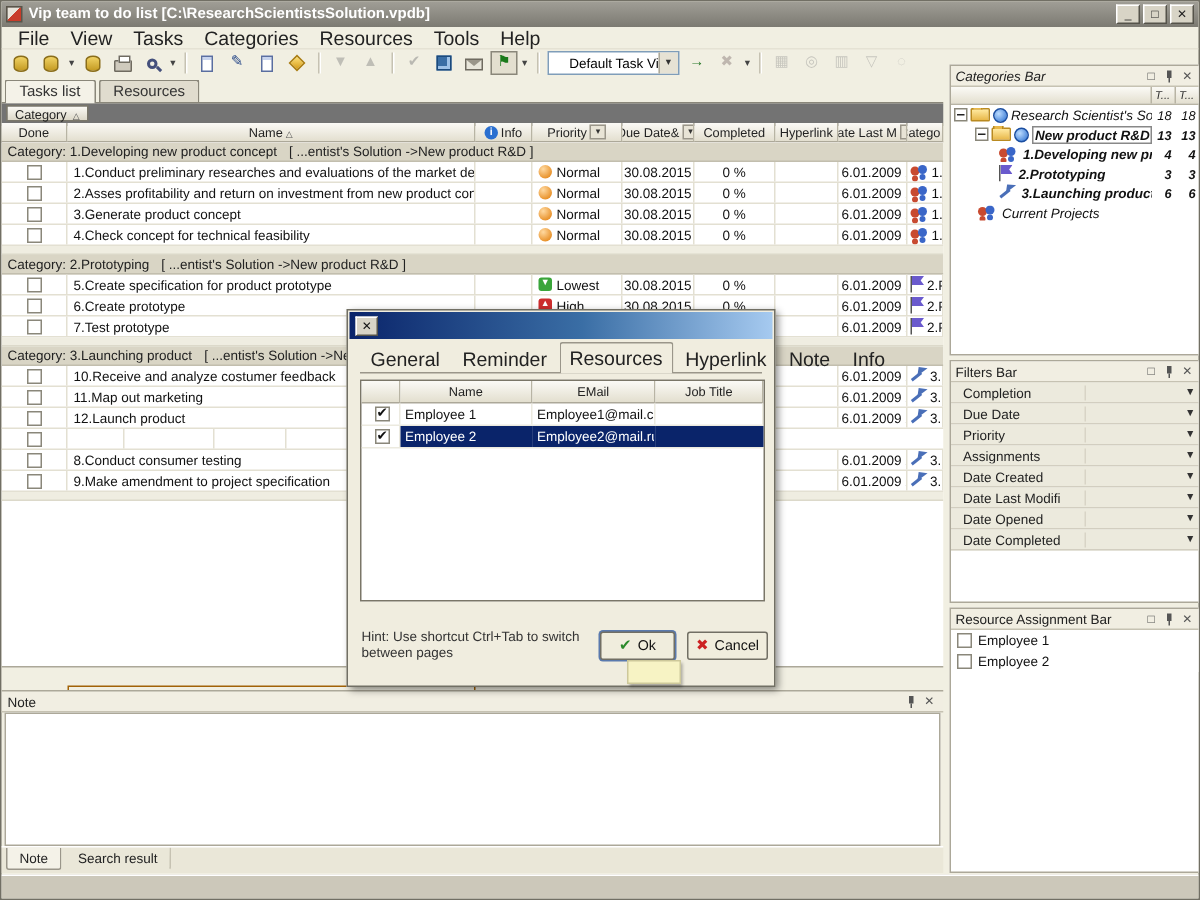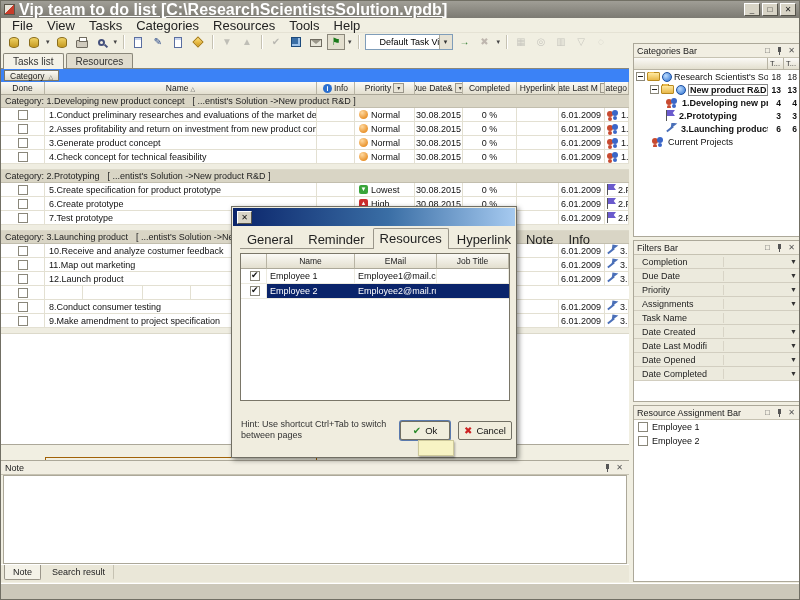--- a/index.html
+++ b/index.html
@@ -2,21 +2,21 @@
 <html><head>
 <meta charset="utf-8">
 <style>
   * { margin:0; padding:0; box-sizing:border-box; font-family:"Liberation Sans","DejaVu Sans",sans-serif; }
   html,body { background:#555; }
   .screen { position:relative; width:800px; height:600px; background:#f1efe2; overflow:hidden; border:1px solid #716f64; }
 
   
   .titlebar { position:absolute; left:0; top:0; right:0; height:17px; background:linear-gradient(#a09e96,#7c7a72); display:flex; align-items:center; padding:0 3px; }
   .app-icon { width:11px; height:11px; margin-right:4px; background:linear-gradient(135deg,#e8e4da 45%,#c83c2a 45%); border:1px solid #5a554a; }
-  .titlebar .ttl { color:#fff; font-size:16px; font-weight:bold; flex:1; white-space:nowrap; overflow:hidden;text-decoration:underline; }
+  .titlebar .ttl { color:#fff; font-size:10px; font-weight:bold; flex:1; white-space:nowrap; overflow:hidden; }
   .wbtn { width:16px; height:13px; margin-left:2px; background:#d8d4c6; border:1px solid; border-color:#fff #55534a #55534a #fff; font-size:8px; line-height:11px; text-align:center; color:#222; }
   .wbtn-min::before{content:"_";} .wbtn-max::before{content:"□";} .wbtn-close::before{content:"✕";}
 
   
   .menubar { position:absolute; left:0; top:17px; right:0; height:15px; display:flex; align-items:center; border-bottom:1px solid #e5e2d4; padding-left:4px; }
   .menu-item { font-size:13px; padding:1px 7px; color:#222;text-align:right; }
 
   
   .toolbar { position:absolute; left:0; top:32px; right:0; height:18px; display:flex; align-items:center; padding-left:3px; }
   .tb-btn { height:16px; min-width:18px; display:flex; align-items:center; justify-content:center; margin:0 1px; border:1px solid transparent; }
@@ -39,21 +39,21 @@
   .combo .cval { flex:1; font-size:9px; padding-left:14px; white-space:nowrap; overflow:hidden; }
   .combo .cbtn { width:13px; height:14px; background:#e6e2d4; border-left:1px solid #aca899; font-size:7px; text-align:center; line-height:13px; color:#333; }
 
   
   .tabstrip { position:absolute; left:0; top:50px; width:628px; height:18px; display:flex; align-items:flex-end; padding-left:2px; border-bottom:1px solid #8a877a; }
   .mtab { font-size:10px; padding:2px 9px 1px; border:1px solid #8a877a; border-bottom:none; background:#e0dcce; margin-right:2px; border-radius:2px 2px 0 0; color:#333; }
   .mtab.active { background:#f4f2e8; padding-bottom:2px; margin-bottom:-1px; }
 
   
   .main-left { position:absolute; left:0; top:68px; width:628px; height:513px; }
-  .groupbar { position:absolute; left:0; top:0; width:100%; height:15px; background:#3b82f6;text-decoration:underline; }
+  .groupbar { position:absolute; left:0; top:0; width:100%; height:15px; background:#737373;text-decoration:underline; }
   .groupbtn { position:absolute; left:3px; top:1px; height:11px; padding:0 5px; background:linear-gradient(#fbfaf5,#dcd8c8); border:1px solid #7a776a; font-size:8.5px; display:flex; align-items:center; gap:4px; color:#222; }
   .sortmark::before { content:"△"; font-size:6px; color:#555; }
   .grid-header { position:absolute; left:0; top:13px; width:100%; height:13px; display:flex; }
   .gh { height:13px; background:linear-gradient(#fbfaf6,#e3dfcf); border-right:1px solid #b8b4a4; border-bottom:1px solid #aca899; display:flex; align-items:center; justify-content:center; font-size:8.5px; color:#222; gap:2px; overflow:hidden; white-space:nowrap; }
   .flt { width:11px; height:10px; background:#e8e4d6; border:1px solid #9a968a; font-size:6px; line-height:9px; text-align:center; color:#333; flex:none; }
   .i-info-h { width:9px; height:9px; border-radius:50%; background:#2a6fd0; color:#fff; font-size:7px; font-weight:bold; line-height:9px; text-align:center; flex:none; }
   .grid-body { position:absolute; left:0; top:26px; width:100%; height:349px; background:#fff; overflow:hidden; }
   .grp-hdr { height:13px; background:#d9d5c5; border-bottom:1px solid #c2beae; display:flex; align-items:center; padding-left:4px; font-size:9px; color:#222; gap:8px; white-space:nowrap; overflow:hidden; }
   .grp-gap { height:6px; background:#efede1; border-bottom:1px solid #dcd9ca; }
   .trow { height:14px; display:flex; border-bottom:1px solid #e3e0d2; }
@@ -546,21 +546,21 @@
     <div class="note-body"></div>
     <div class="btabs" id="bottomTabs">
         <span class="btab">Note</span>
         <span class="btab inactive">Search result</span>
       </div>
   </div>
 
   <div class="vsplit"></div>
 
   <div class="right-panel">
-    <div class="panel" style="top:0;height:194px;">
+    <div class="panel" style="top:0;height:194px;font-style:italic;">
       <div class="p-hdr">
         <span class="lbl">Categories Bar</span>
         <span class="p-ico i-float"></span>
         <span class="p-ico i-pin"></span>
         <span class="p-ico i-close"></span>
       </div>
       <div class="tree-colhdr">
         <span class="sp"></span>
         <span class="cc">T...</span>
         <span class="cc">T...</span>
@@ -645,24 +645,20 @@
             <span class="flab">Priority</span>
             <span class="fval">
               <span class="farr">▼</span>
             </span>
           </div>
           <div class="frow">
             <span class="flab">Assignments</span>
             <span class="fval">
               <span class="farr">▼</span>
             </span>
-          </div>
-          <div class="frow">
-            <span class="flab">Task Name</span>
-            <span class="fval"></span>
           </div>
           <div class="frow">
             <span class="flab">Date Created</span>
             <span class="fval">
               <span class="farr">▼</span>
             </span>
           </div>
           <div class="frow">
             <span class="flab">Date Last Modifi</span>
             <span class="fval">

